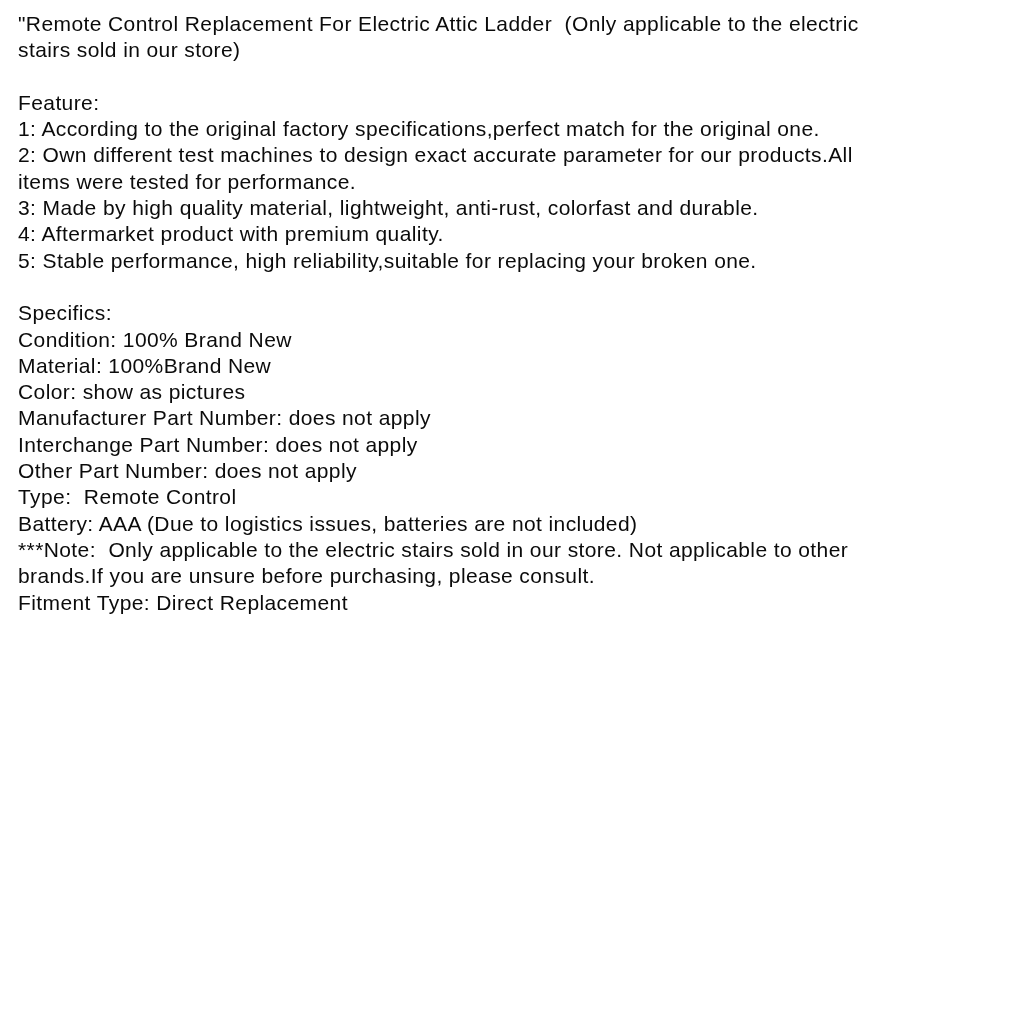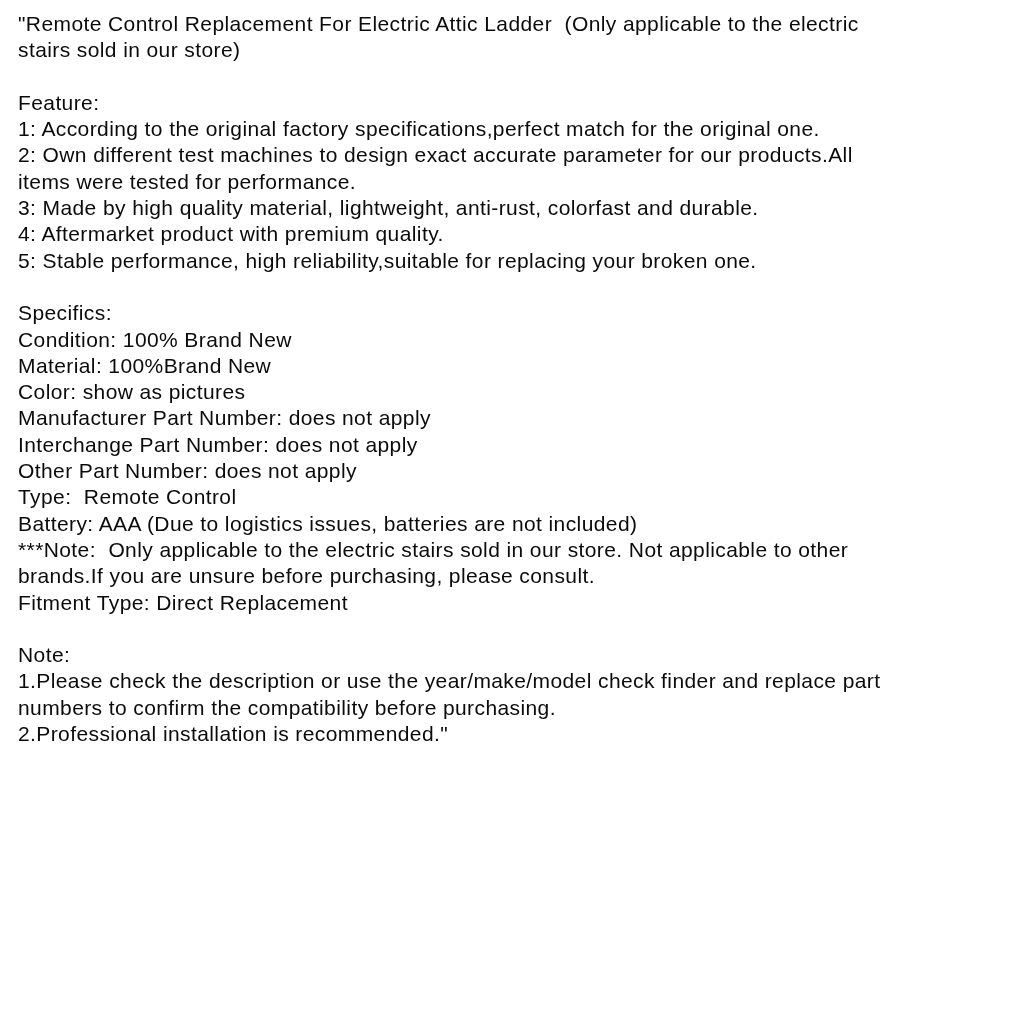--- a/index.html
+++ b/index.html
@@ -49,17 +49,13 @@
 Material: 100%Brand New
 Color: show as pictures
 Manufacturer Part Number: does not apply
 Interchange Part Number: does not apply
 Other Part Number: does not apply
 Type:  Remote Control
 Battery: AAA (Due to logistics issues, batteries are not included)
 ***Note:  Only applicable to the electric stairs sold in our store. Not applicable to other
 brands.If you are unsure before purchasing, please consult.
 Fitment Type: Direct Replacement</div>
-  <div class="block">Note:
-1.Please check the description or use the year/make/model check finder and replace part
-numbers to confirm the compatibility before purchasing.
-2.Professional installation is recommended."</div>
 </div>
 
 </body></html>

